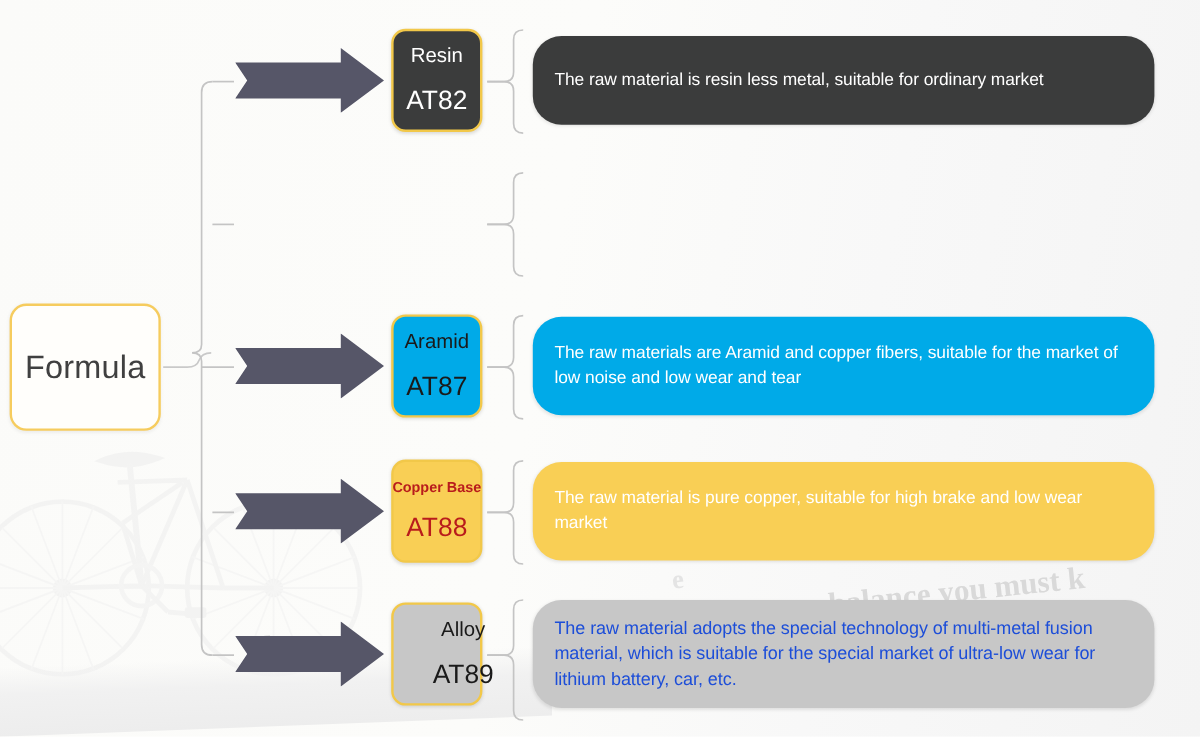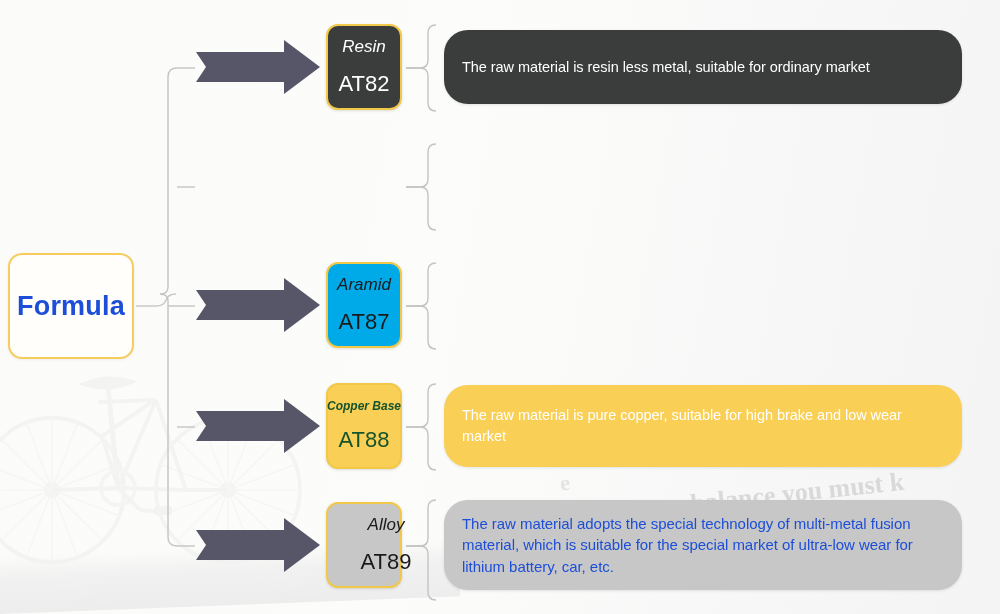--- a/index.html
+++ b/index.html
@@ -89,23 +89,22 @@
     border: 2px solid #f6cc5e;
     border-radius: 14px;
     box-sizing: border-box;
     display: flex;
     align-items: center;
     justify-content: center;
     box-shadow: 0 1px 3px rgba(0,0,0,0.06);
   }
   .root-label {
     font-size: 27px;
-    color: #1d4ed8;
+    color: #404040;
     letter-spacing: 0.2px;
-    font-weight: bold;
   }
 
   
   .row {
     position: absolute;
     left: 0;
     width: 1000px;
     height: 100px;
   }
   .arrow {
@@ -128,21 +127,20 @@
     flex-direction: column;
     align-items: center;
     justify-content: center;
     box-shadow: 0 1px 3px rgba(0,0,0,0.13);
   }
   .chip-name {
     font-size: 17px;
     line-height: 1.05;
     text-align: center;
     white-space: nowrap;
-    font-style: italic;
   }
   .chip-name.small {
     font-size: 12px;
     font-weight: bold;
   }
   .chip-code {
     font-size: 22px;
     line-height: 1.15;
     text-align: center;
     margin-top: 15px;
@@ -270,27 +268,30 @@
 
 
   <div class="row" style="top:256px">
     <svg class="arrow" viewBox="0 0 124 54">
       <path d="M0 12 L10 27 L0 42 L88 42 L88 54 L124 27 L88 0 L88 12 Z" fill="#565668"></path>
     </svg>
     <div class="chip" style="background: rgb(0, 170, 232); border-color: rgb(242, 200, 73); color: rgb(26, 26, 26);">
       <span class="chip-name">Aramid</span>
       <span class="chip-code">AT87</span>
     </div>
+    <div class="desc" style="background: rgb(0, 170, 232); color: rgb(255, 255, 255); height: 82px; top: 8px; border-color: rgba(0, 0, 0, 0.22);">
+      <p>The raw materials are Aramid and copper fibers, suitable for the market of low noise and low wear and tear</p>
+    </div>
   </div>
 
   <div class="row" style="top:377px">
     <svg class="arrow" viewBox="0 0 124 54">
       <path d="M0 12 L10 27 L0 42 L88 42 L88 54 L124 27 L88 0 L88 12 Z" fill="#565668"></path>
     </svg>
-    <div class="chip" style="background: rgb(249, 207, 85); border-color: rgb(242, 200, 73); color: #14532d;">
+    <div class="chip" style="background: rgb(249, 207, 85); border-color: rgb(242, 200, 73); color: #b91c1c;">
       <span class="chip-name small">Copper Base</span>
       <span class="chip-code">AT88</span>
     </div>
     <div class="desc" style="background: rgb(249, 207, 85); color: rgb(255, 255, 255); height: 82px; top: 8px; border-color: rgba(0, 0, 0, 0.22);">
       <p>The raw material is pure copper, suitable for high brake and low wear market</p>
     </div>
   </div>
 
   <div class="row" style="top:496px">
     <svg class="arrow" viewBox="0 0 124 54">

